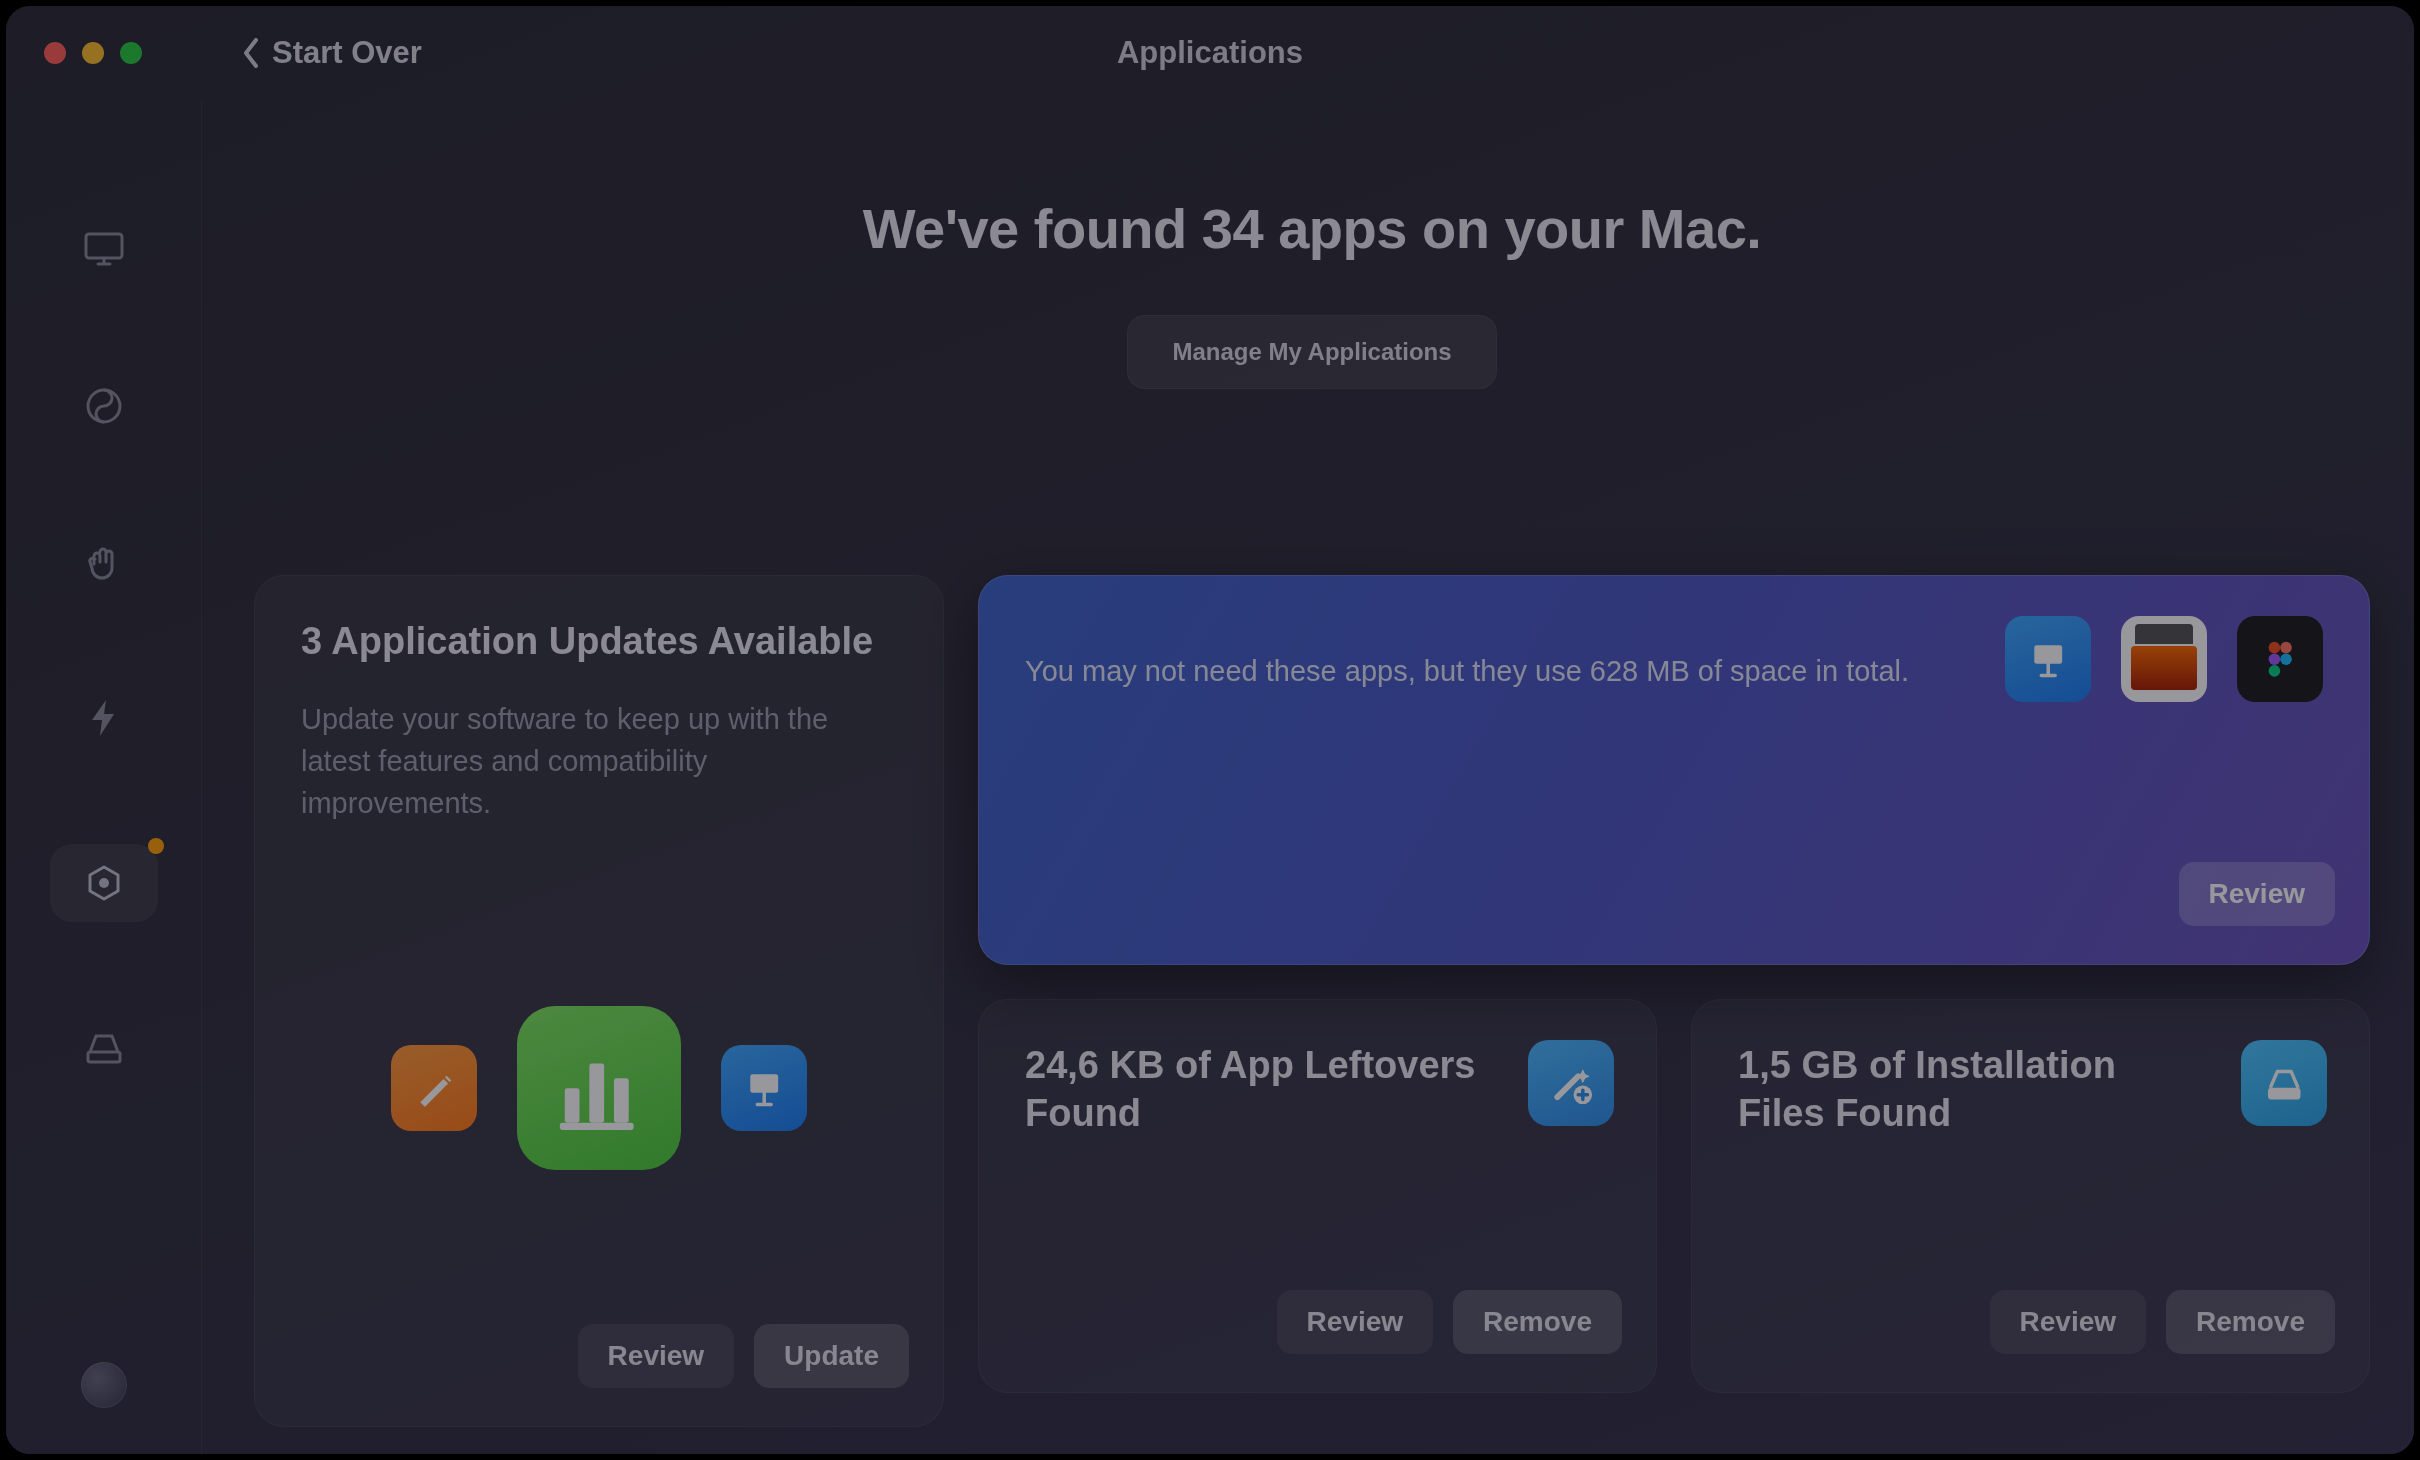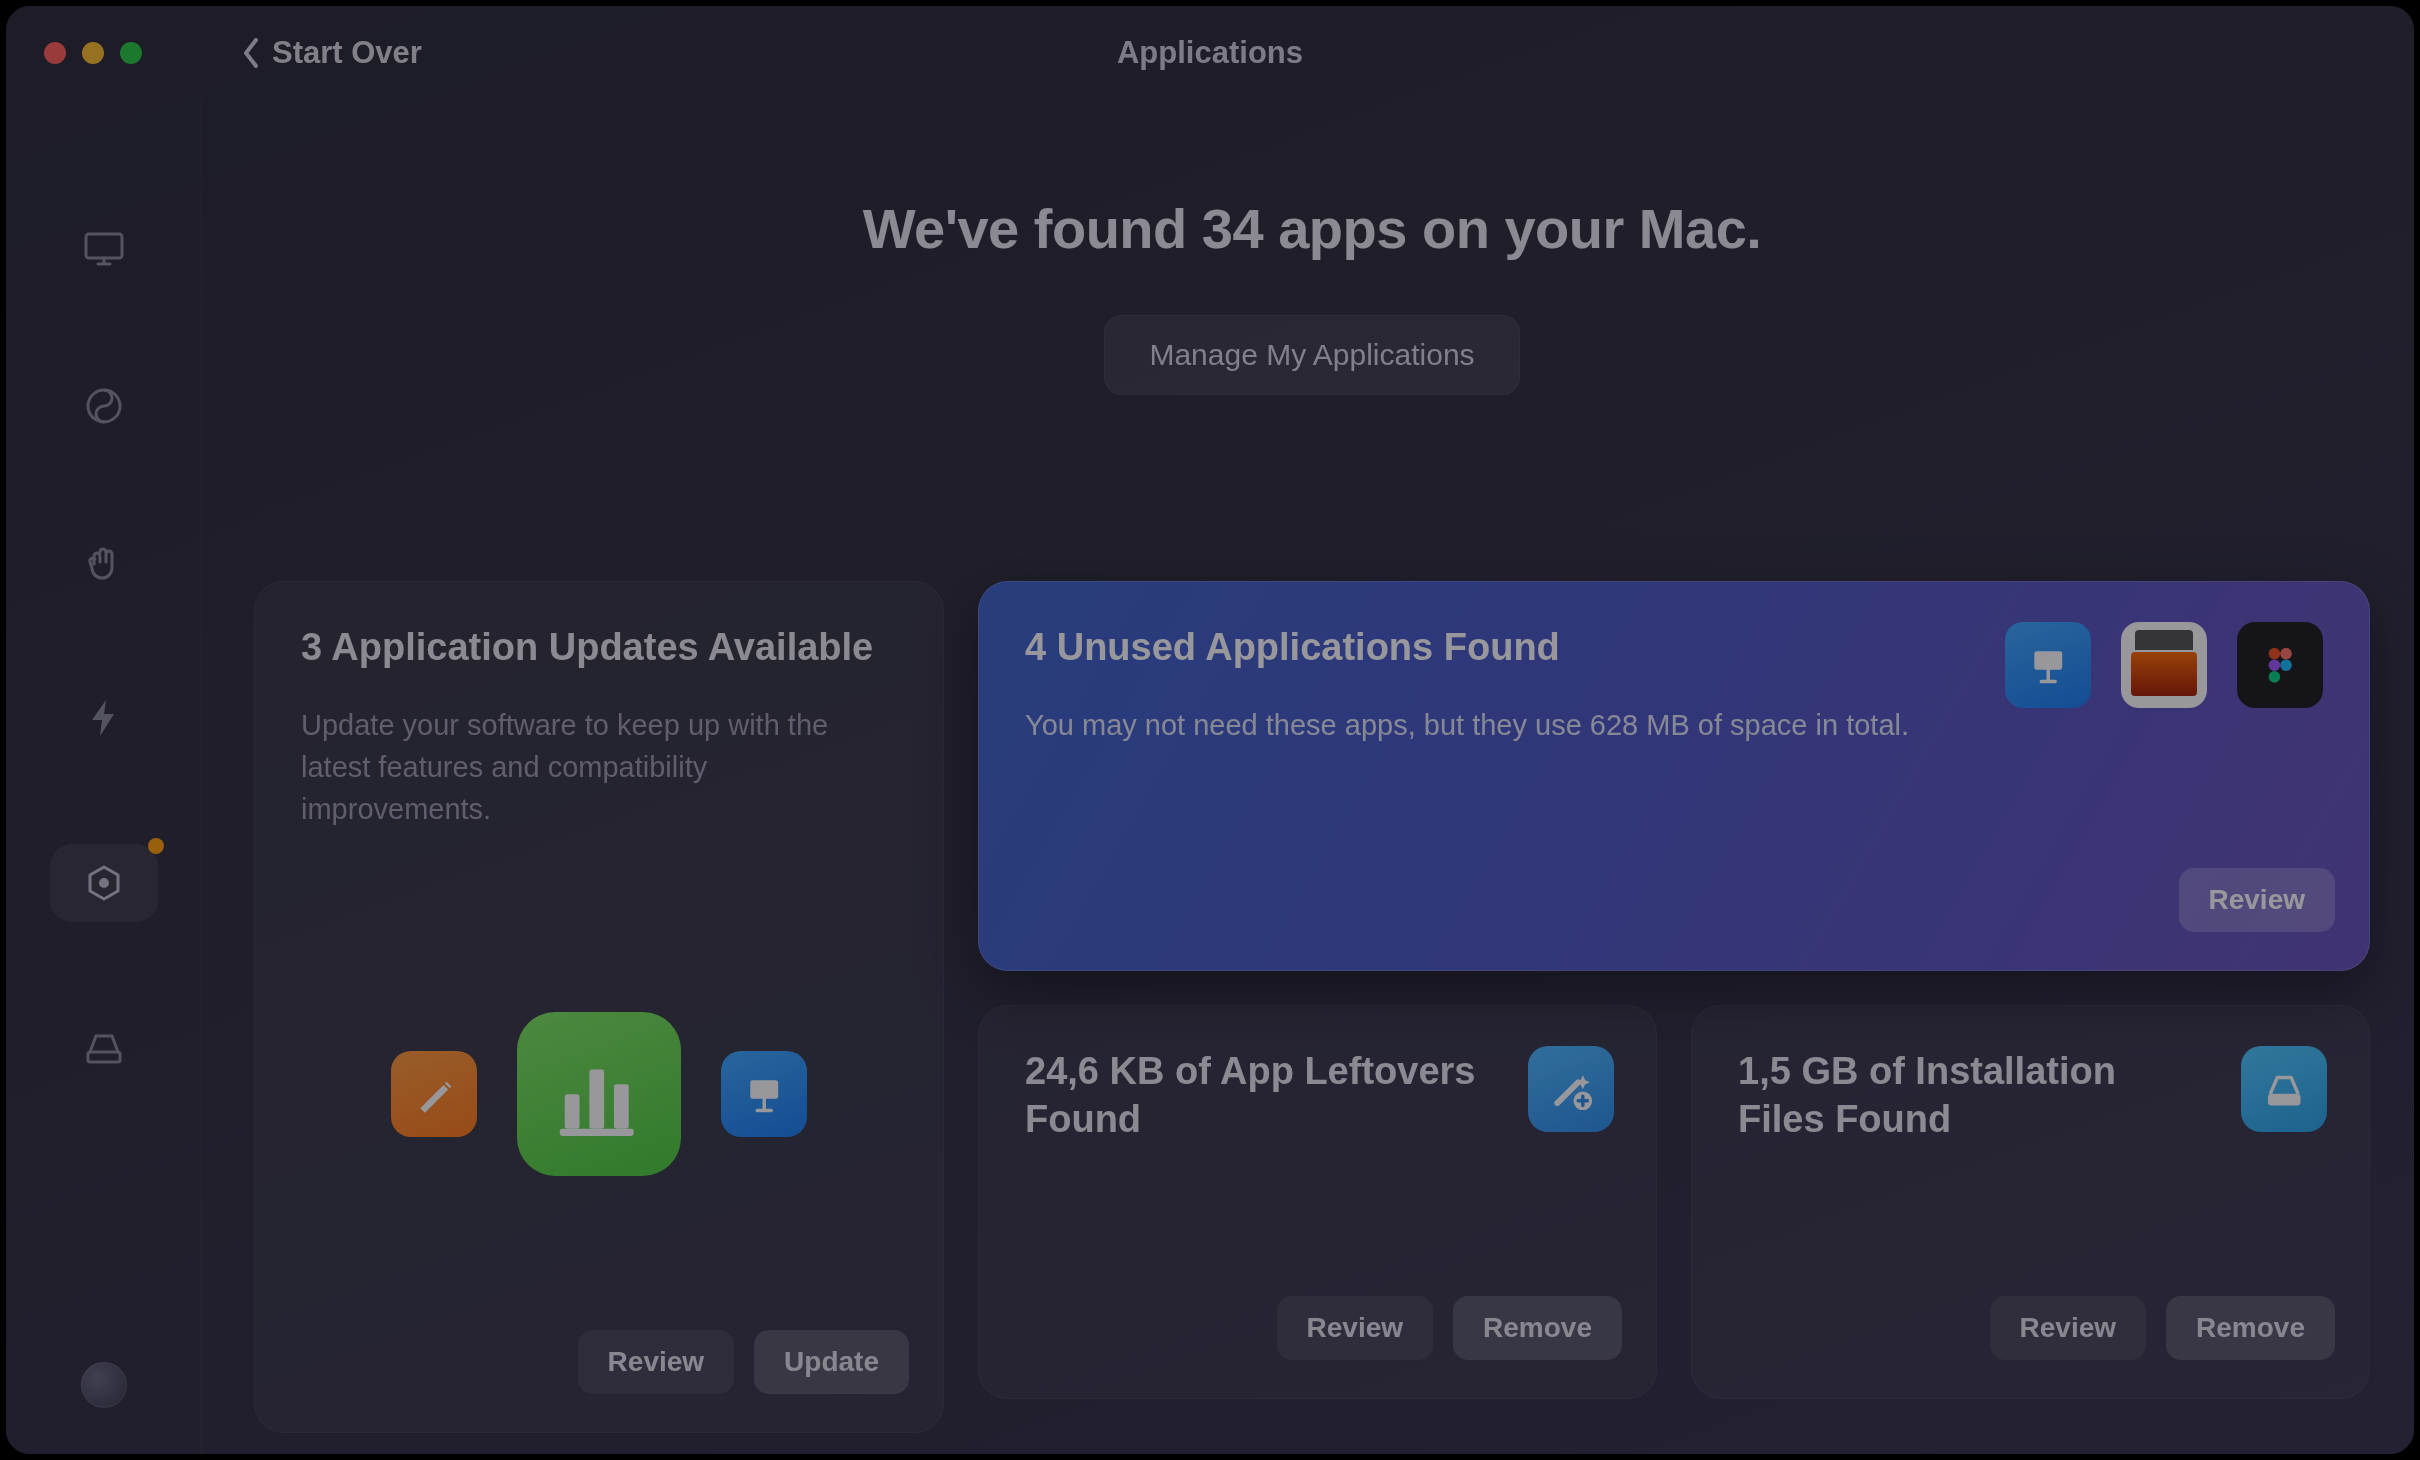--- a/index.html
+++ b/index.html
@@ -142,22 +142,22 @@
     font-weight: 700;
     letter-spacing: -0.5px;
   }
   .hero .btn {
     display: inline-block;
     margin-top: 54px;
     padding: 22px 44px;
     border-radius: 18px;
     background: rgba(255,255,255,0.08);
     color: #d8d6e0;
-    font-size: 30px;
-    font-weight: 400;
+    font-size: 24px;
+    font-weight: 700;
     border: 1px solid rgba(255,255,255,0.06);
     cursor: pointer;
   }
 
   .cards {
     display: grid;
     grid-template-columns: 690px 1fr;
     gap: 34px;
     margin-top: 186px;
   }
@@ -389,21 +389,20 @@
         </div>
         <div class="actions">
           <button class="btn-sm">Review</button>
           <button class="btn-sm primary">Update</button>
         </div>
       </div>
 
       <div style="display:flex; flex-direction:column; gap:34px;">
 
         <div class="card highlight">
-          <h2>4 Unused Applications Found</h2>
           <p class="desc">You may not need these apps, but they use 628 MB of space in total.</p>
           <div class="thumb-row">
             <div class="thumb keynote">
               <svg viewBox="0 0 40 40">
                   <rect x="8" y="8" width="24" height="16" rx="2" fill="#fff"></rect>
                   <path d="M20 24v10M14 34h12" stroke="#fff" stroke-width="3" stroke-linecap="round"></path>
                 </svg>
             </div>
             <div class="thumb printer"></div>
             <div class="thumb figma">

